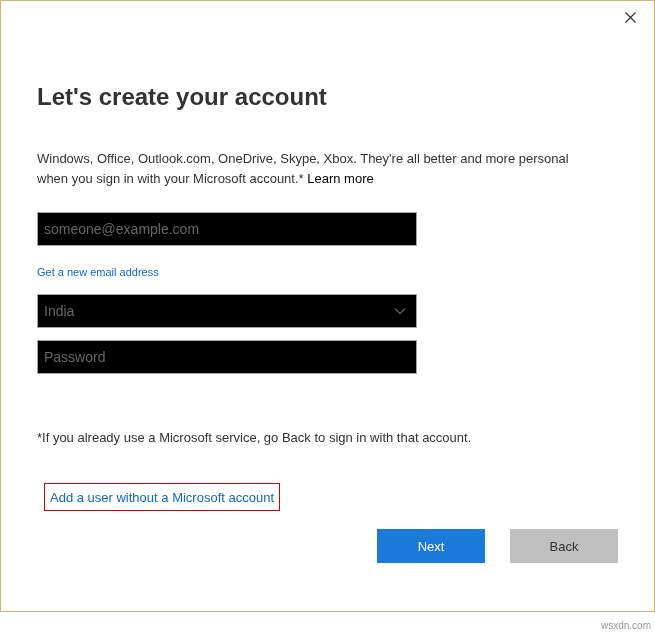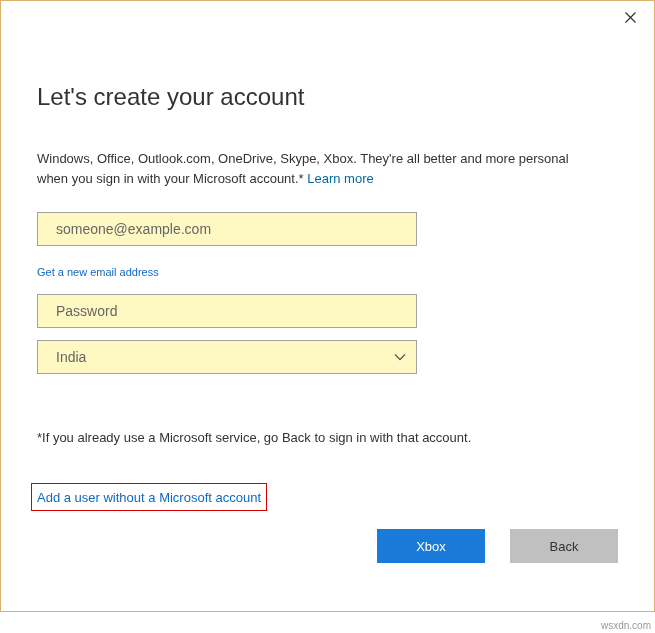--- a/index.html
+++ b/index.html
@@ -1,30 +1,30 @@
 <!DOCTYPE html>
 <html><head>
   <meta charset="utf-8">
   <style>
     * { box-sizing: border-box; margin: 0; padding: 0; }
     body { font-family: "Segoe UI", Tahoma, sans-serif; background: #fff; width: 655px; height: 633px; position: relative; }
     .dialog { border: 1px solid #d9b36b; width: 655px; height: 612px; position: relative; background: #fff; }
     .close-btn { position: absolute; top: 0; right: 0; width: 48px; height: 32px; display: flex; align-items: center; justify-content: center; cursor: pointer; font-size: 14px; color: #333; }
     .content { padding: 82px 36px 0 36px; }
-    .title { font-size: 24px; font-weight: 400; color: #333; margin-bottom: 38px; }
+    .title { font-size: 24px; font-weight: 700; color: #333; margin-bottom: 38px; }
     .desc { font-size: 13px; color: #333; line-height: 1.5; margin-bottom: 24px; max-width: 540px; }
-    .desc .link { color: #0369a1; cursor: pointer; }
+    .desc .link { color: #000000; cursor: pointer; }
     .form-row { margin-bottom: 12px; }
-    .text-input, .select-box { width: 380px; height: 34px; padding: 6px 18px; font-size: 14px; font-family: inherit; border: 1px solid #a3a3a3; color: #666; background: #fef9c3; }
+    .text-input, .select-box { width: 380px; height: 34px; padding: 6px 6px; font-size: 14px; font-family: inherit; border: 1px solid #a3a3a3; color: #666; background: #000000; }
     .text-input::placeholder { color: #666; }
     .link-row { font-size: 11px; color: #1068bf; cursor: pointer; margin: 8px 0 16px 0; display: inline-block; }
     .select-box { position: relative; display: flex; align-items: center; cursor: pointer; }
     .select-box .chev { position: absolute; right: 10px; top: 50%; transform: translateY(-50%); color: #666; font-size: 11px; pointer-events: none; }
     .footnote { font-size: 13px; color: #333; position: absolute; left: 36px; top: 429px; }
-    .highlight-link { position: absolute; left: 30px; top: 482px; padding: 4px 5px; border: 1px solid #d40000; }
+    .highlight-link { position: absolute; left: 43px; top: 482px; padding: 4px 5px; border: 1px solid #d40000; }
     .highlight-link span { font-size: 13px; color: #1068bf; cursor: pointer; }
     .button-bar { position: absolute; right: 36px; bottom: 48px; display: flex; gap: 12px; }
     .btn { width: 108px; height: 34px; font-size: 13px; border: none; cursor: pointer; font-family: inherit; }
     .btn-primary { background: #1a7ad9; color: #fff; }
     .btn-secondary { background: #c0c0c0; color: #333; margin-left: 13px; }
     .watermark { position: absolute; right: 4px; bottom: 2px; font-size: 10px; color: #999; font-family: Arial, sans-serif; margin-left: 44px; }
   </style>
 </head>
 <body>
 
@@ -44,42 +44,42 @@
       <span>Windows, Office, Outlook.com, OneDrive, Skype, Xbox. They're all better and more personal when you sign in with your Microsoft account.* </span><span class="link">Learn more</span>
     </p>
 
     <div class="form-row">
       <input type="text" class="text-input" placeholder="someone@example.com" style="">
     </div>
 
     <span class="link-row">Get a new email address</span>
 
     <div class="form-row">
-      <input type="password" class="text-input" placeholder="Password" style="">
-    </div>
-
-    <div class="form-row">
       <div class="select-box">
         <span>India</span>
         <span class="chev">
           <svg width="12" height="8" viewBox="0 0 12 8">
               <path d="M1 1.5 L6 6.5 L11 1.5" stroke="#5a5a5a" stroke-width="1.3" fill="none"></path>
             </svg>
         </span>
       </div>
+    </div>
+
+    <div class="form-row">
+      <input type="password" class="text-input" placeholder="Password" style="">
     </div>
 
   </div>
 
   <div class="footnote">*If you already use a Microsoft service, go Back to sign in with that account.</div>
 
   <div class="highlight-link">
     <span>Add a user without a Microsoft account</span>
   </div>
 
   <div class="button-bar">
-    <button class="btn btn-primary">Xbox</button>
+    <button class="btn btn-primary">Next</button>
     <button class="btn btn-secondary">Back</button>
   </div>
 
 </div>
 
 <div class="watermark">wsxdn.com</div>
 
 </body></html>

